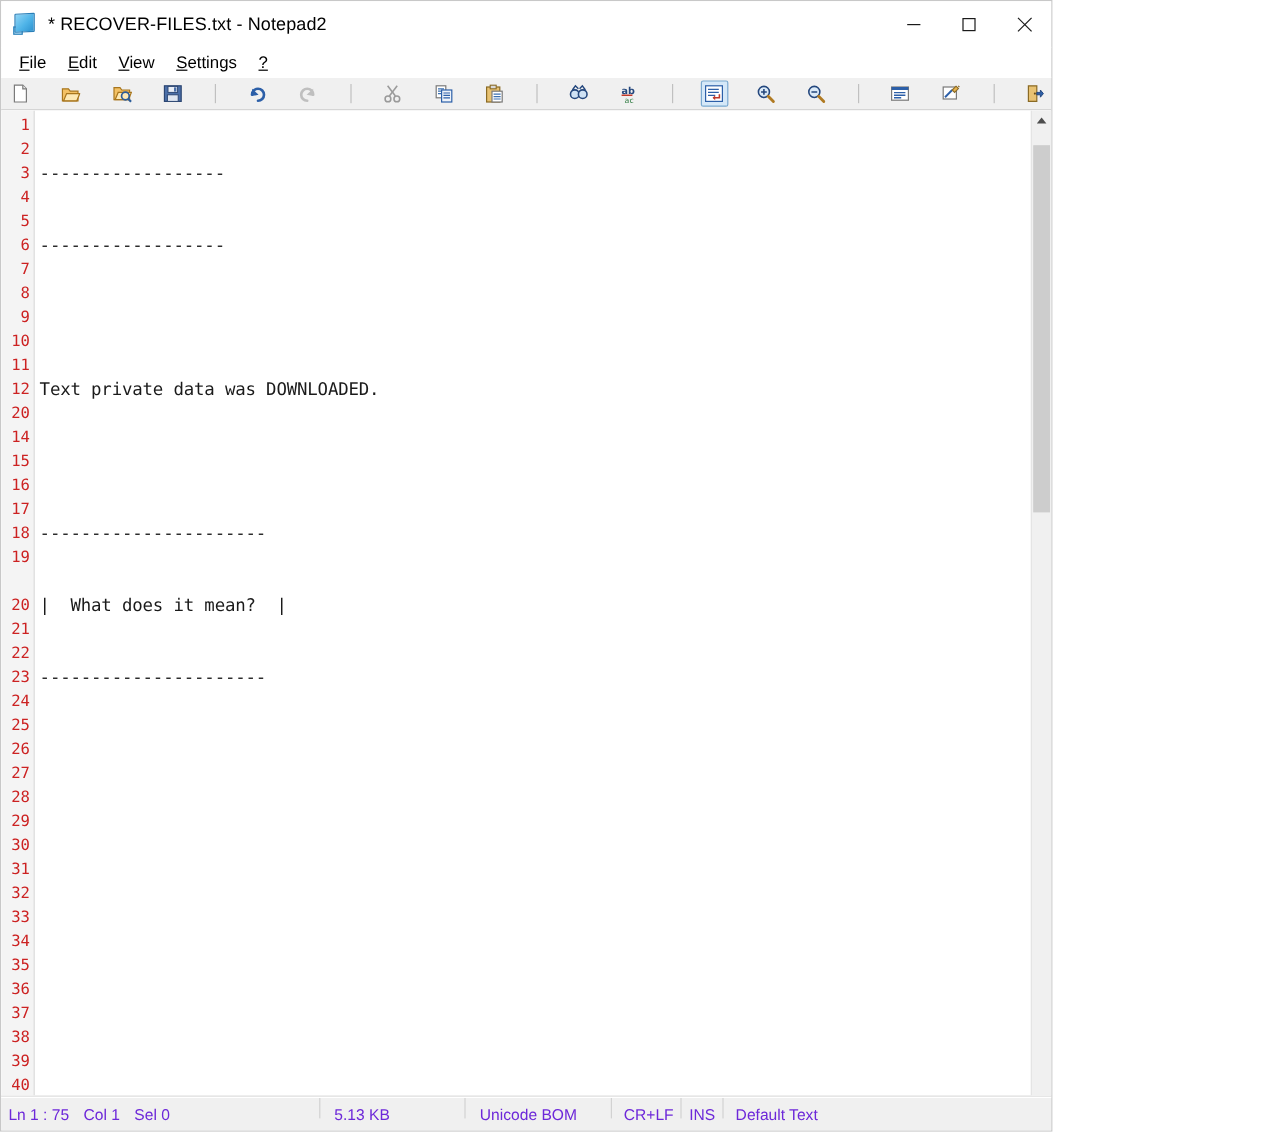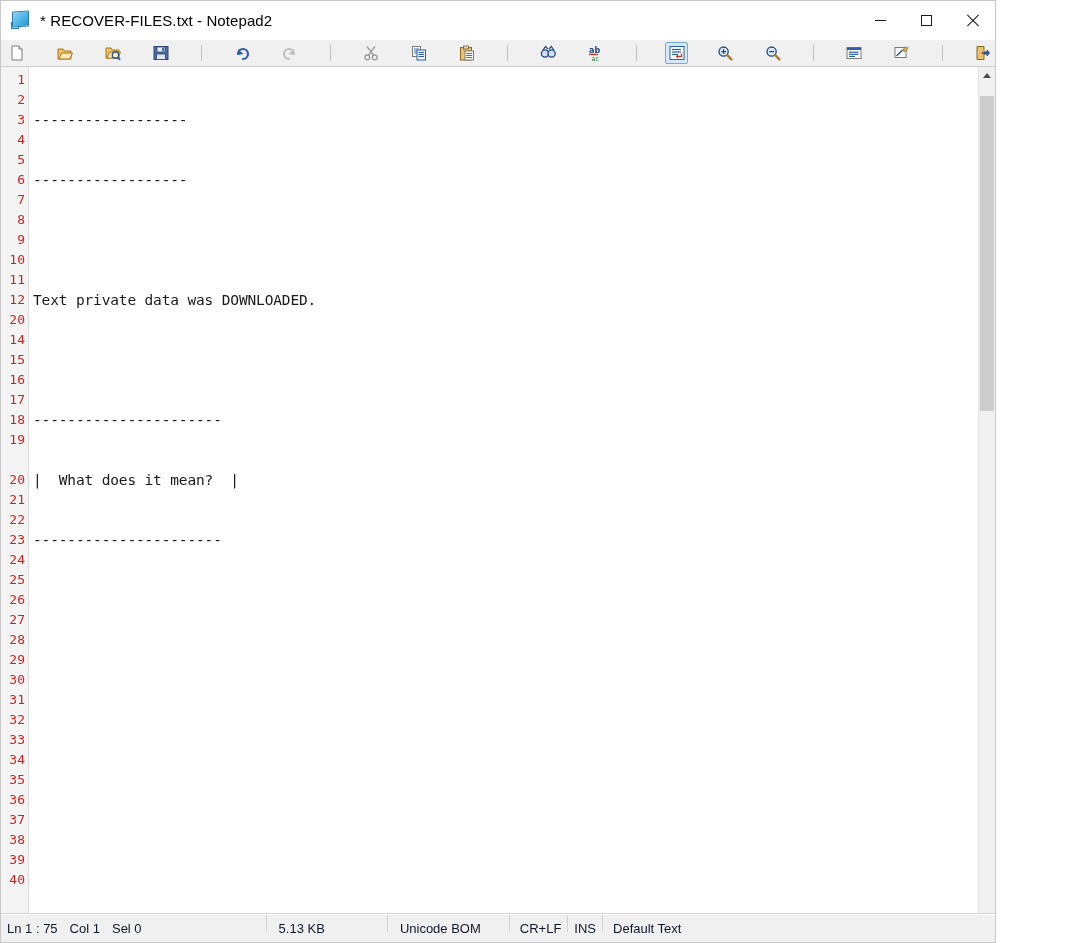--- a/index.html
+++ b/index.html
@@ -9,21 +9,21 @@
   }
   body {
     width: 1070px;
     height: 943px;
     font-family: "Liberation Sans", sans-serif;
     overflow: hidden;
     -webkit-font-smoothing: antialiased;
   }
 
   .window {
-    width: 996px;
+    width: 877px;
     height: 943px;
     display: flex;
     flex-direction: column;
     background: #ffffff;
     box-sizing: border-box;
     border: 1px solid #c8c8c8;
     position: relative;
   }
 
   
@@ -247,21 +247,21 @@
   }
   .chev.up { border-bottom: 5px solid #4d4d4d; }
 
   
   .statusbar {
     height: 27px;
     min-height: 27px;
     background: #f0f0f0;
     display: flex;
     font-size: 13px;
-    color: #0f172a;
+    color: #6d28d9;
     border-top: 1px solid #ffffff;
     position: relative;
   }
   .st-cell {
     height: 27px;
     display: flex;
     align-items: center;
     padding: 0 6px;
     white-space: nowrap;
     box-sizing: border-box;
@@ -292,20 +292,27 @@
       </div>
       <div class="win-btn">
         <span class="glyph-max"></span>
       </div>
       <div class="win-btn close">
         <span class="glyph-close"></span>
       </div>
     </div>
   </div>
 
+  <div class="menubar">
+    <div class="menu-item"><u>F</u><span>ile</span></div>
+    <div class="menu-item"><u>E</u><span>dit</span></div>
+    <div class="menu-item"><u>V</u><span>iew</span></div>
+    <div class="menu-item"><u>S</u><span>ettings</span></div>
+    <div class="menu-item"><u>?</u></div>
+  </div>
 
   <div class="toolbar">
 
     <div class="tb-btn">
       <svg width="16" height="16" viewBox="0 0 16 16">
         <path d="M3 1 h7 l3 3 v11 h-10 z" fill="#ffffff" stroke="#7a7a7a" stroke-width="1"></path>
         <path d="M10 1 v3 h3" fill="#e8e8e8" stroke="#7a7a7a" stroke-width="1"></path>
       </svg>
     </div>
 

